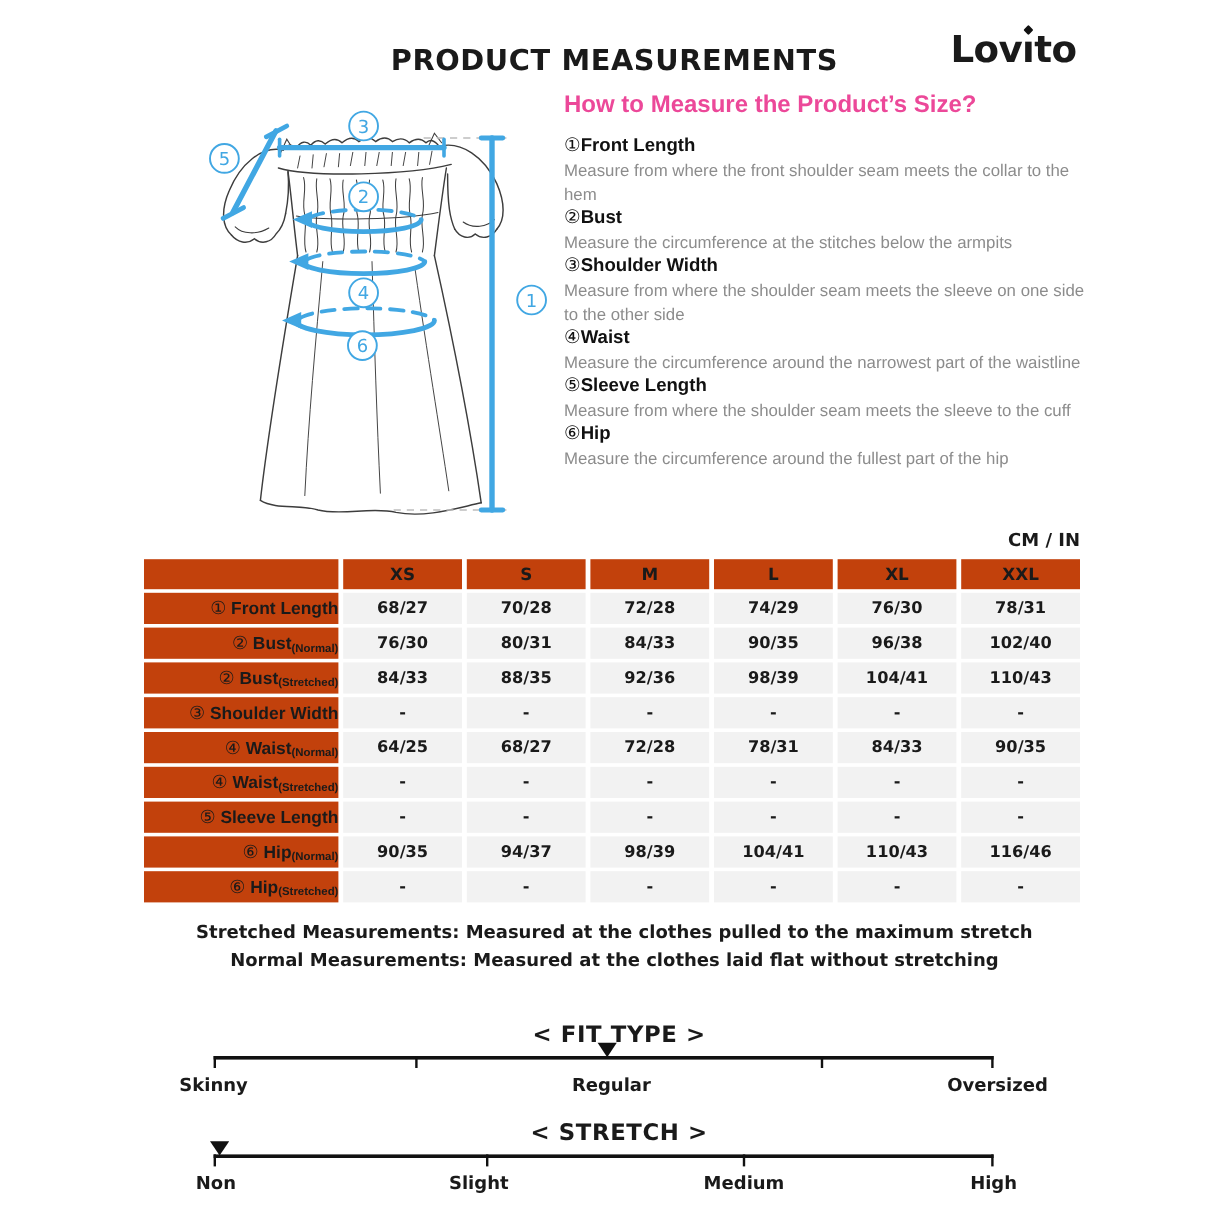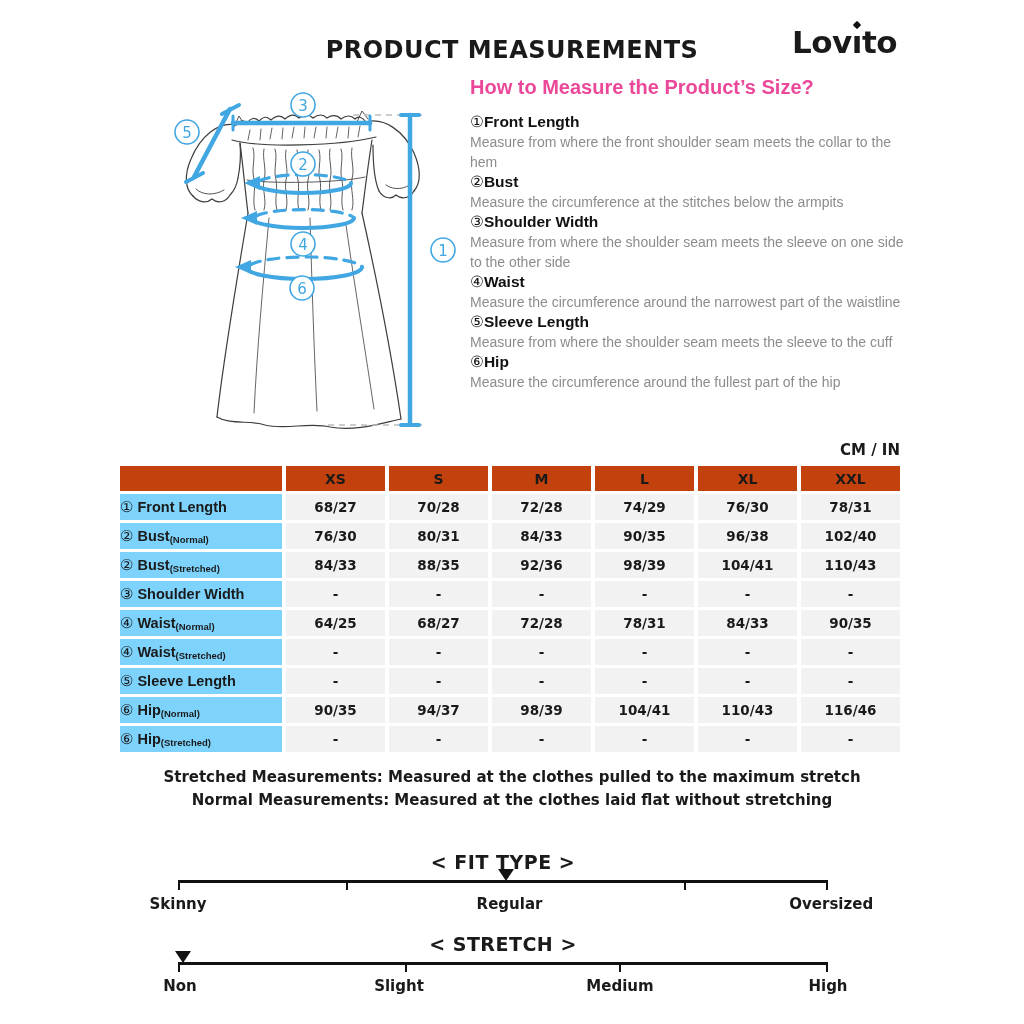--- a/index.html
+++ b/index.html
@@ -26,36 +26,36 @@
   .mi-desc{font-size:14px;color:#8c8c8c;line-height:20px;margin:0;}
 
   
   .unit{position:absolute;top:441px;right:124px;font-family:"DejaVu Sans",sans-serif;
         font-weight:bold;font-size:15px;}
   .size-table{position:absolute;top:463px;left:116px;width:788px;border-collapse:separate;
         border-spacing:4px 3px;table-layout:fixed;}
   .size-table th,.size-table td{padding:0;}
   .size-table thead th{background:#c2410c;height:25px;font-family:"DejaVu Sans",sans-serif;
         font-weight:bold;font-size:14px;text-align:center;}
-  .rowlabel{background:#7dd3fc;height:26px;text-align:left;padding-left:9px;font-size:14.5px;
+  .rowlabel{background:#c2410c;height:26px;text-align:right;padding-left:9px;font-size:14.5px;
         font-weight:bold;white-space:nowrap;}
   .cnum{font-weight:400;font-size:15px;margin-right:4px;}
   .sub{font-size:9.5px;font-weight:bold;position:relative;top:2px;}
   .val{background:#f2f2f2;height:26px;text-align:center;font-family:"DejaVu Sans",sans-serif;
         font-weight:bold;font-size:13.5px;}
 
   
   .notes{position:absolute;top:766px;left:0;width:100%;text-align:center;
          font-family:"DejaVu Sans",sans-serif;font-weight:bold;font-size:15px;line-height:23px;}
   .disclaimer{position:absolute;top:821px;left:0;width:100%;text-align:center;
          font-family:"DejaVu Sans",sans-serif;font-weight:bold;font-size:12.5px;}
 
   
   .scale{position:absolute;left:178px;width:650px;height:70px;}
-  .scale-title{position:absolute;top:0;left:0;width:100%;text-align:center;
+  .scale-title{position:absolute;top:0;left:13px;width:100%;text-align:center;
          font-family:"DejaVu Sans",sans-serif;font-weight:bold;font-size:19px;letter-spacing:.5px;}
   .track{position:absolute;top:29px;left:0;right:0;height:12px;}
   .track-line{position:absolute;top:0;left:0;right:0;height:3px;background:#111;}
   .tick{position:absolute;top:0;width:2px;height:10px;background:#111;transform:translateX(-50%);}
   .marker{position:absolute;top:-11px;transform:translateX(-50%);width:0;height:0;
          border-left:8px solid transparent;border-right:8px solid transparent;border-top:12px solid #111;}
   .scale-labels{position:absolute;top:44px;left:0;right:0;height:22px;
          font-family:"DejaVu Sans",sans-serif;font-weight:bold;font-size:15px;}
   .scale-labels span{position:absolute;transform:translateX(-50%);white-space:nowrap;}
   #fit-scale{top:851px;}

